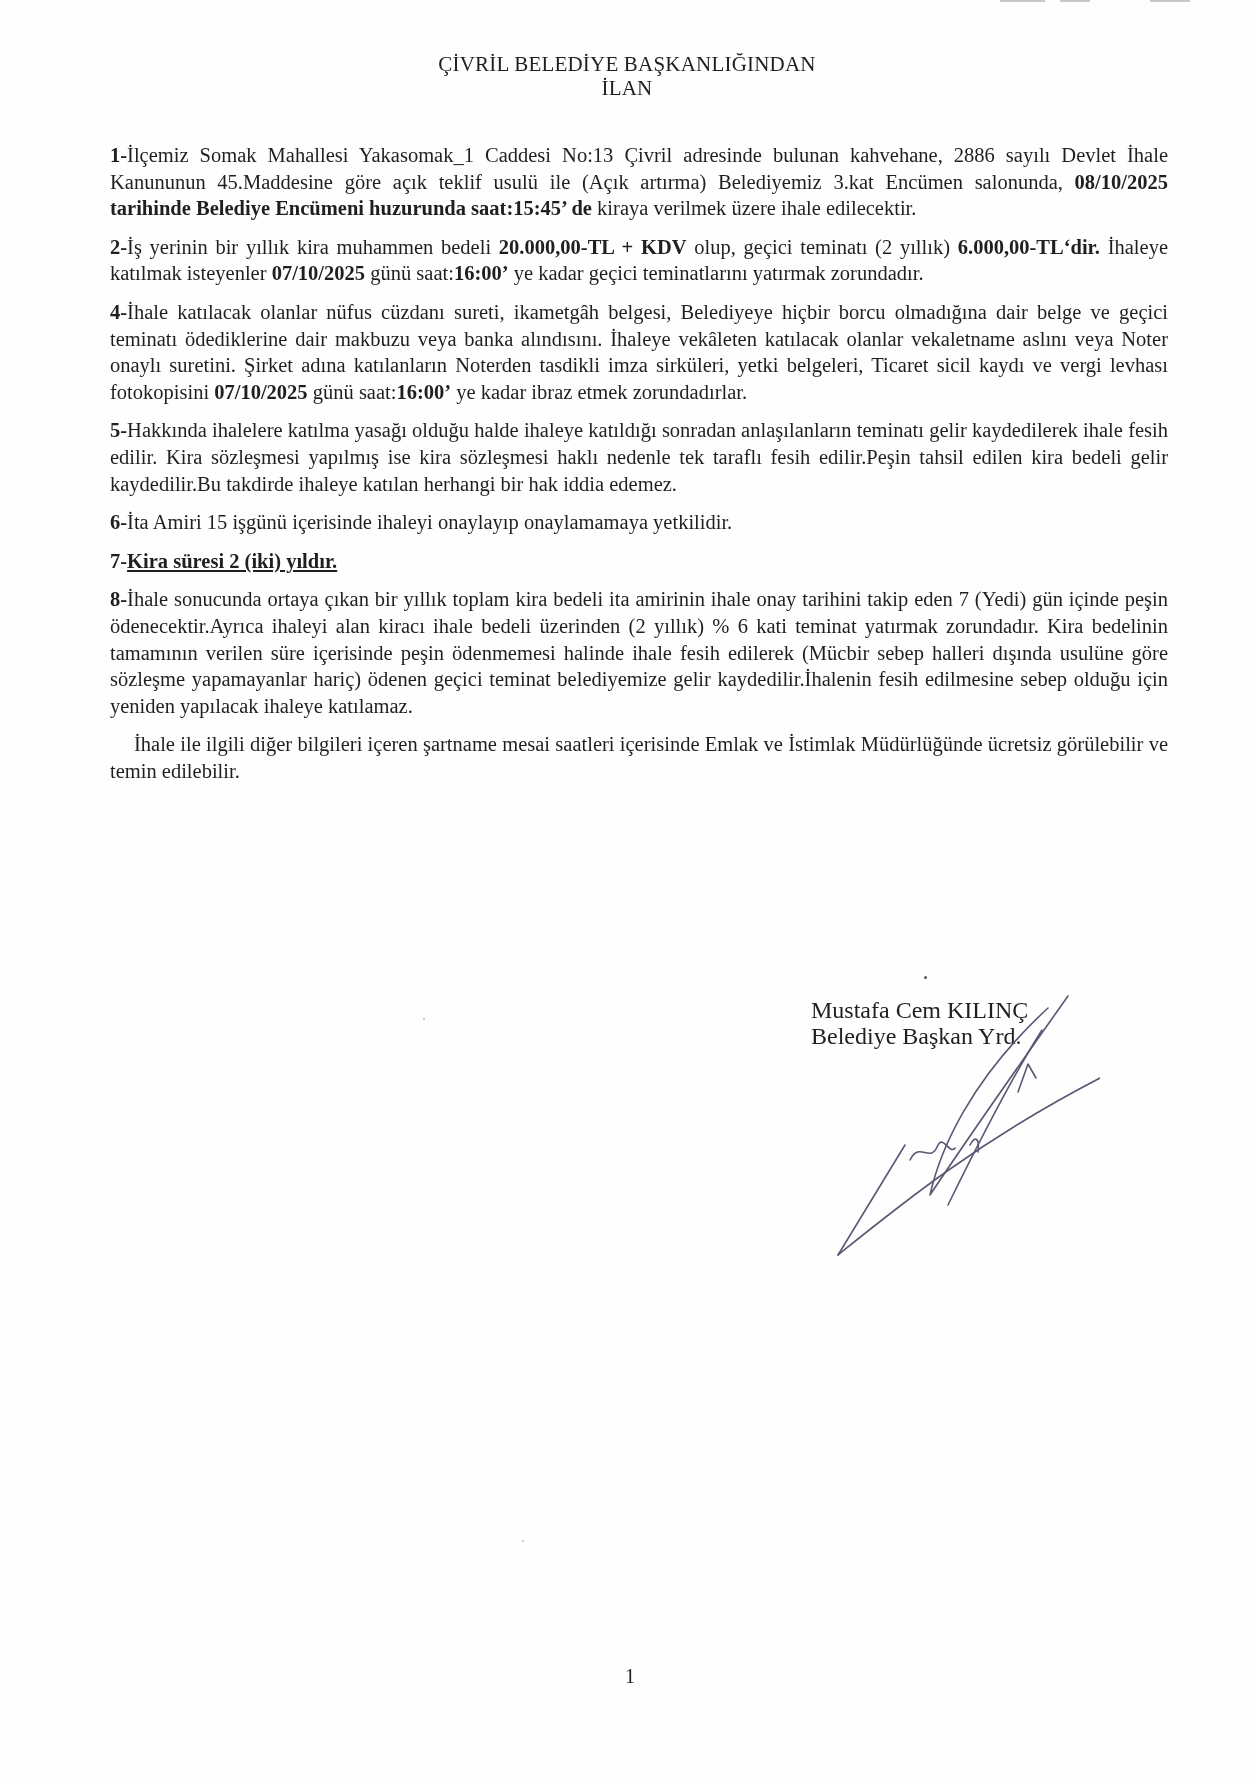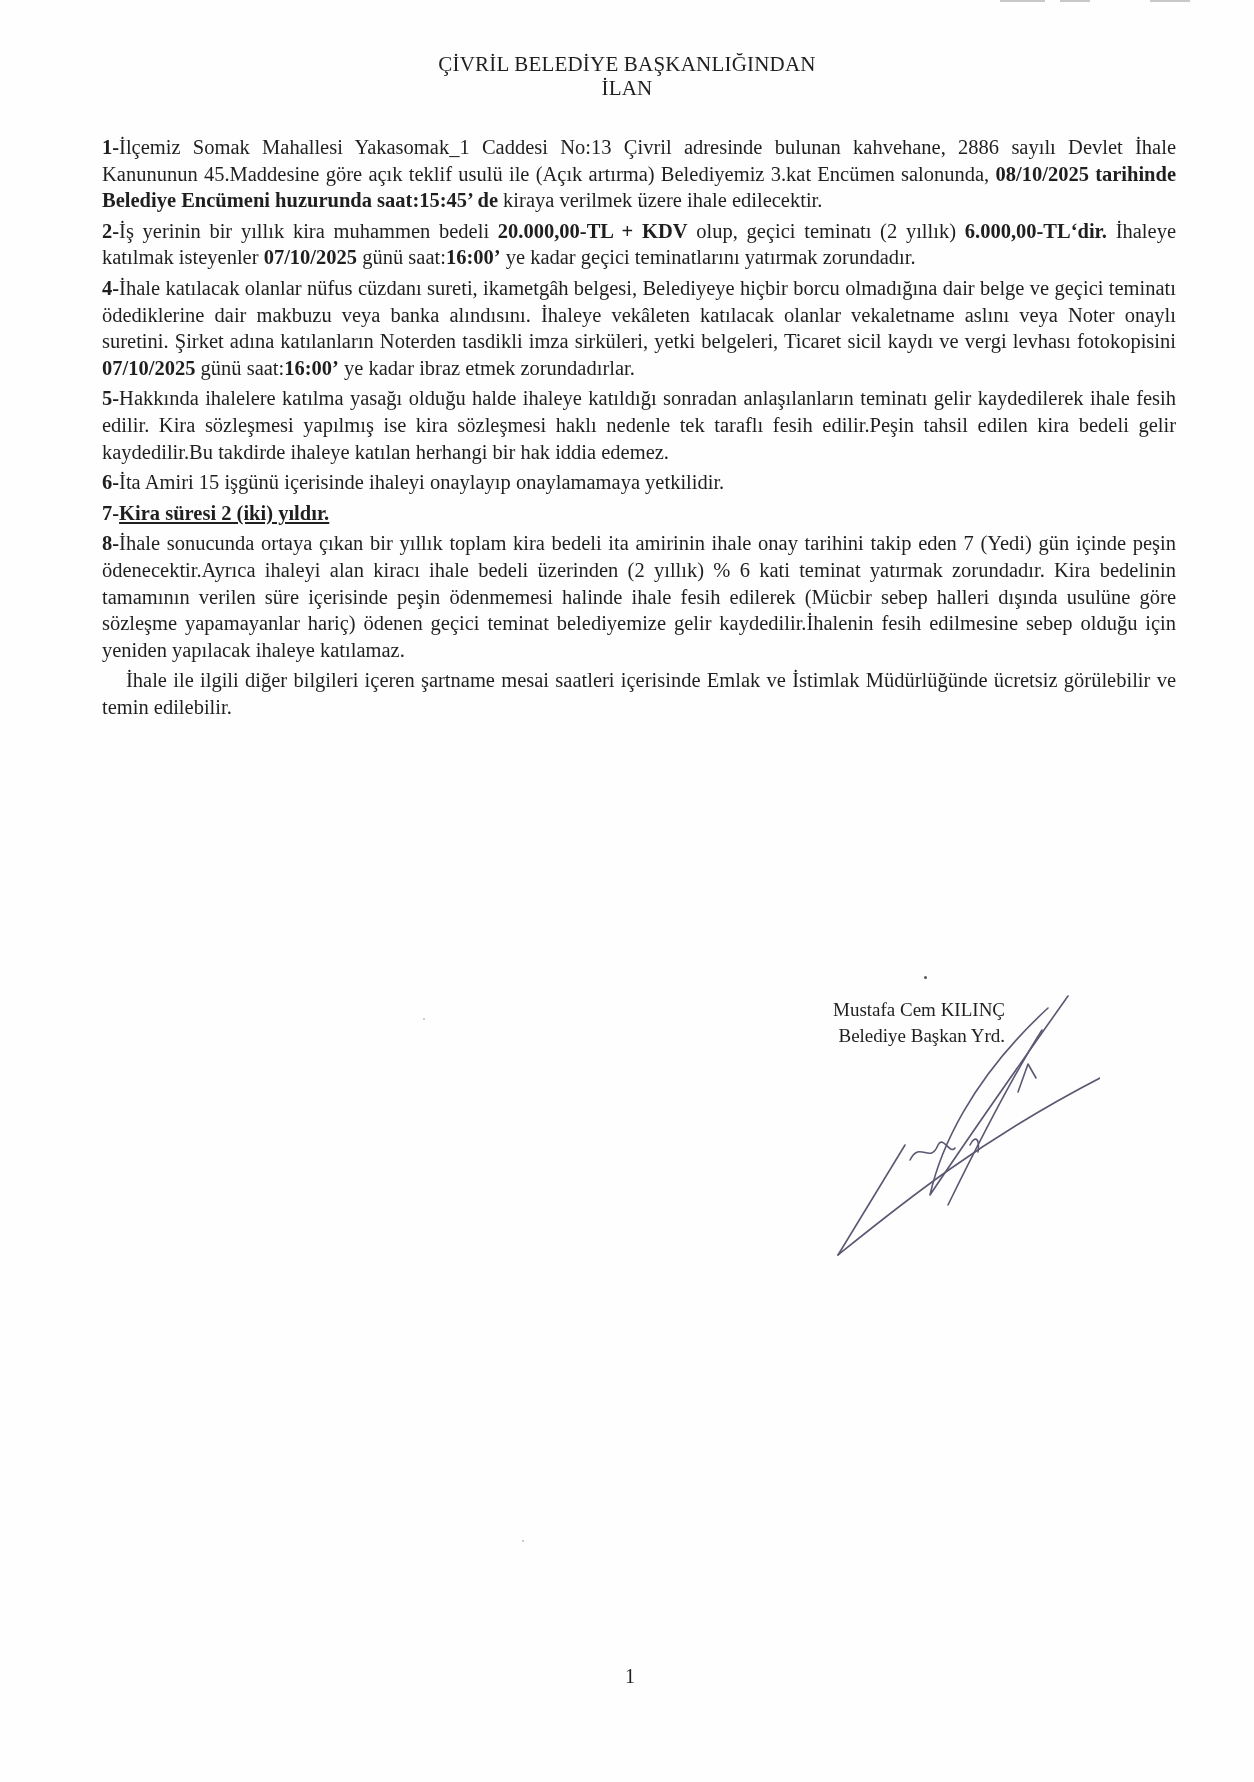--- a/index.html
+++ b/index.html
@@ -9,25 +9,25 @@
   }
   .page { position: absolute; left: 0; top: 0; width: 1254px; height: 1782px; background: #fefefe; }
   .scan-mark { position: absolute; top: 0; height: 2px; background: #c8c8c8; }
   .header { position: absolute; left: 0; width: 1254px; text-align: center; font-size: 21px; letter-spacing: 0.2px; }
   .header.l1 { top: 52px; }
   .header.l2 { top: 76px; }
   .body {
     position: absolute; left: 98px; top: 130px; width: 1082px;
     font-size: 20.5px; line-height: 26.6px; text-align: justify;
   }
-  .body p { margin: 4px; }
+  .body p { margin: 12px; }
   .body .indent { text-indent: 24px; }
   b { font-weight: bold; }
   u { text-decoration: underline; font-family: Liberation Serif, serif; }
-  .sig { position: absolute; left: 833px; top: 997px; font-size: 19px; line-height: 26px; text-align: right; }
+  .sig { position: absolute; left: 811px; top: 997px; font-size: 24px; line-height: 26px; }
   .sig-dot { position: absolute; left: 924px; top: 976px; width: 3px; height: 3px; background: #555; border-radius: 50%; }
   .signature-svg { position: absolute; left: 780px; top: 960px; width: 320px; height: 320px; }
   .page-number { position: absolute; left: 625px; top: 1665px; font-size: 20px; }
   .speck { position: absolute; width: 2px; height: 2px; background: #bbb; border-radius: 50%; }
 </style>
 </head>
 <body>
 
 <div class="page">
   <div class="scan-mark" style="left:1000px;width:45px;"></div>

